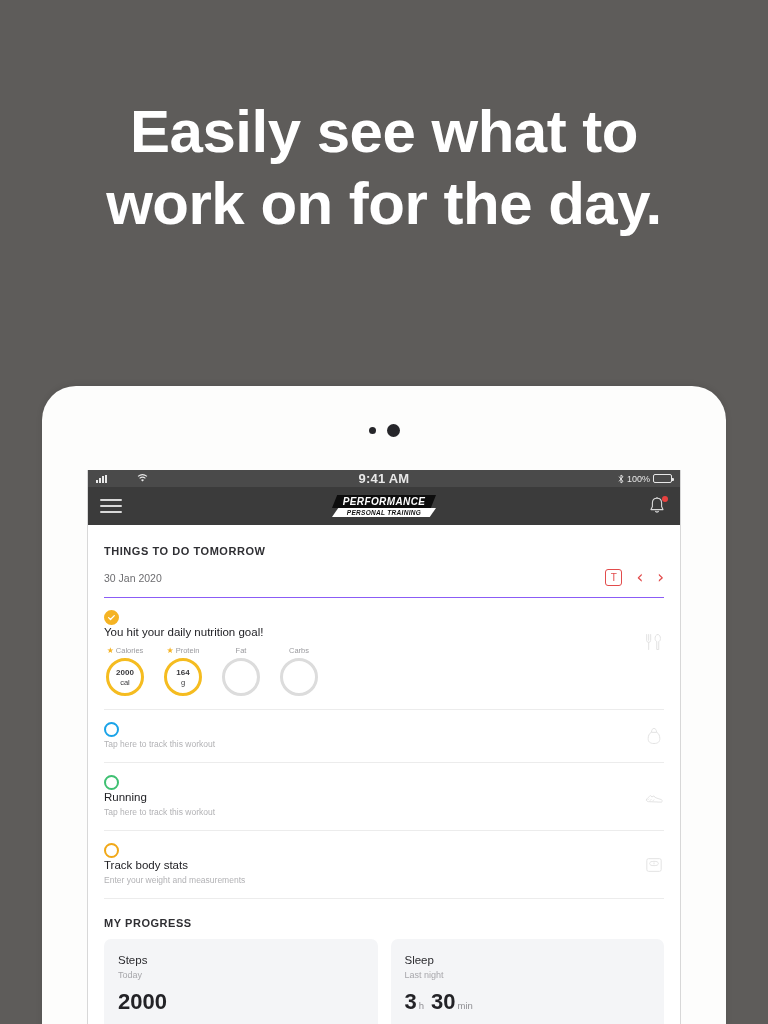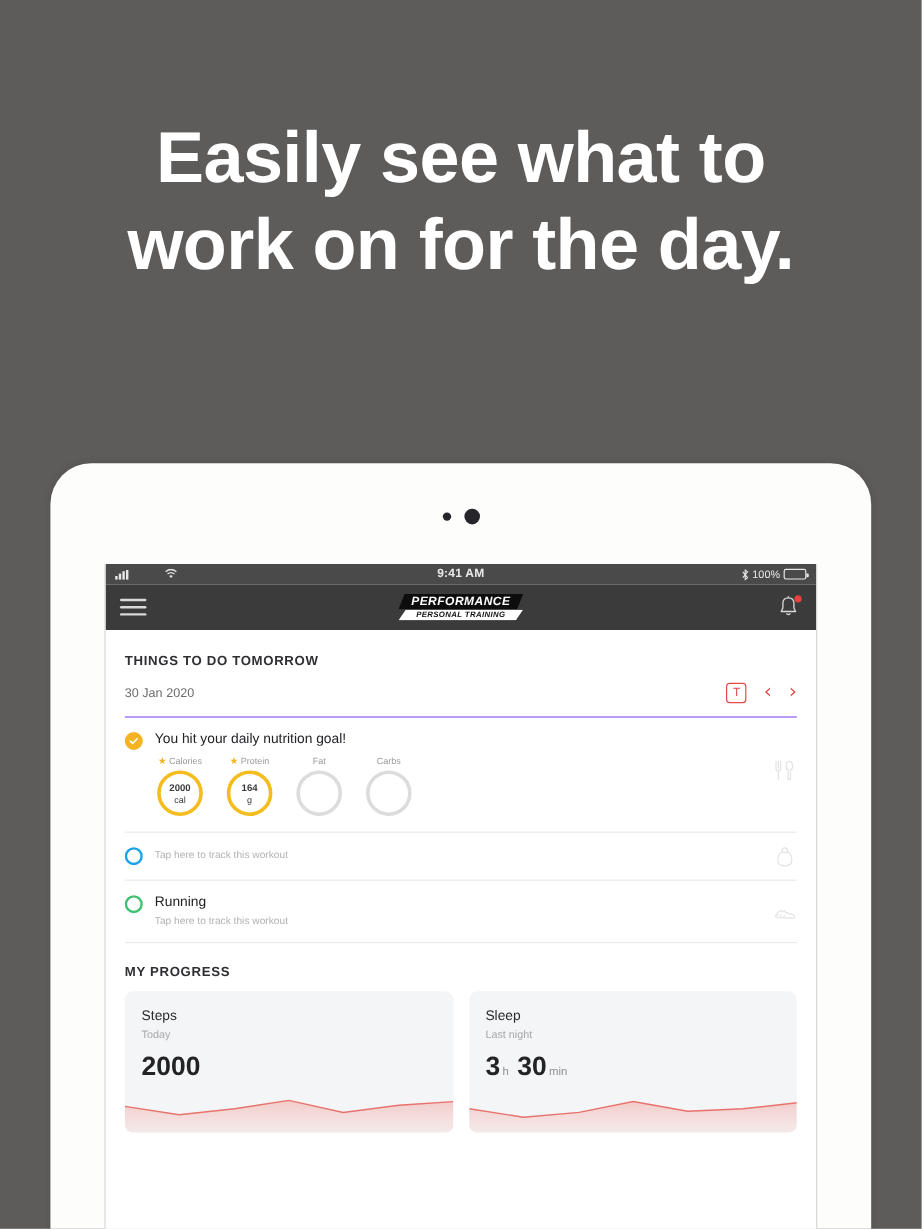--- a/index.html
+++ b/index.html
@@ -79,21 +79,21 @@
   .statusbar {
     height: 17px;
     background: #4a4a4a;
     display: flex;
     align-items: center;
     padding: 0 8px;
     color: #e8e8e8;
     font-size: 9px;
   }
   .sb-left { display: flex; align-items: center; gap: 4px; flex: 1 1 0; }
-  .sb-center { flex: 0 0 auto; font-weight: bold; letter-spacing: 0.2px; font-size: 10px; }
+  .sb-center { flex: 0 0 auto; font-weight: bold; letter-spacing: 0.2px; font-size: 13px; }
   .sb-right { display: flex; align-items: center; justify-content: flex-end; gap: 3px; flex: 1 1 0; }
 
   .signal-bars { display: flex; align-items: flex-end; gap: 1px; height: 8px; }
   .signal-bars i { width: 2px; background: #e8e8e8; display: block; }
   .signal-bars i:nth-child(1){height:3px}
   .signal-bars i:nth-child(2){height:5px}
   .signal-bars i:nth-child(3){height:7px}
   .signal-bars i:nth-child(4){height:8px}
 
   .carrier { font-size: 9px; margin-top: 24px; }
@@ -194,20 +194,21 @@
   .chev { color: #e24b4b; font-size: 17px; line-height: 1; cursor: pointer; font-family: "DejaVu Sans", sans-serif; }
 
   
   .task {
     display: flex;
     align-items: flex-start;
     padding: 11px 0 11px 0;
     border-bottom: 1px solid #ececec;
     position: relative;
     min-height: 40px;
+    flex-direction: column;
   }
   .task.nutrition { padding-bottom: 13px; }
 
   .check-circle {
     width: 15px; height: 15px;
     border-radius: 50%;
     border: 2px solid #cfcfcf;
     margin-right: 10px;
     flex: 0 0 auto;
     margin-top: 1px;
@@ -442,20 +443,32 @@
         <div class="task-body">
           <div class="task-title">Running</div>
           <div class="task-sub">Tap here to track this workout</div>
         </div>
         <svg class="task-icon" viewBox="0 0 24 24">
           <path d="M2.6 15.6 C4 13.4 6 11.4 8 10.2 l1.4 1.8 2.6-1.4 1 1.8 c2.4 1.2 5.4 1.8 7.6 2.6 1 0.4 1.4 1.2 1 2.2 l-0.4 1 -16 -0.6 c-1.6-0.1-2.4-1.4-2.6-2 Z" stroke="#dedede" stroke-width="1.2" fill="none" stroke-linejoin="round"></path>
           <path d="M4 16 l2-2 M7 16.6 l2-2.2 M10.4 17 l1.8-2" stroke="#dedede" stroke-width="1" fill="none"></path>
         </svg>
       </div>
 
+      <div class="task">
+        <div class="check-circle" style="border-color:#f1a818"></div>
+        <div class="task-body">
+          <div class="task-title">Track body stats</div>
+          <div class="task-sub">Enter your weight and measurements</div>
+        </div>
+        <svg class="task-icon" viewBox="0 0 24 24">
+          <rect x="3.4" y="4.4" width="17.2" height="15.2" rx="2" stroke="#dedede" stroke-width="1.2" fill="none"></rect>
+          <ellipse cx="12" cy="10.2" rx="5.2" ry="2.6" stroke="#dedede" stroke-width="1.2" fill="none"></ellipse>
+          <path d="M12 9 v2.2" stroke="#dedede" stroke-width="1.1"></path>
+        </svg>
+      </div>
 
       <div class="progress-title">MY PROGRESS</div>
 
       <div class="cards">
 
         <div class="card">
           <div class="card-pad">
             <div class="card-title">Steps</div>
             <div class="card-sub">Today</div>
             <div class="card-value">

